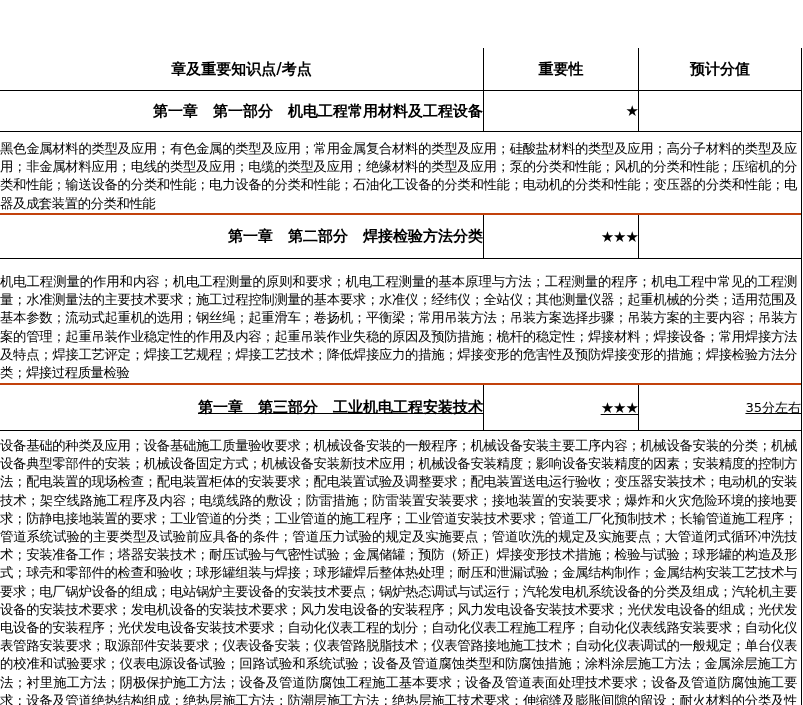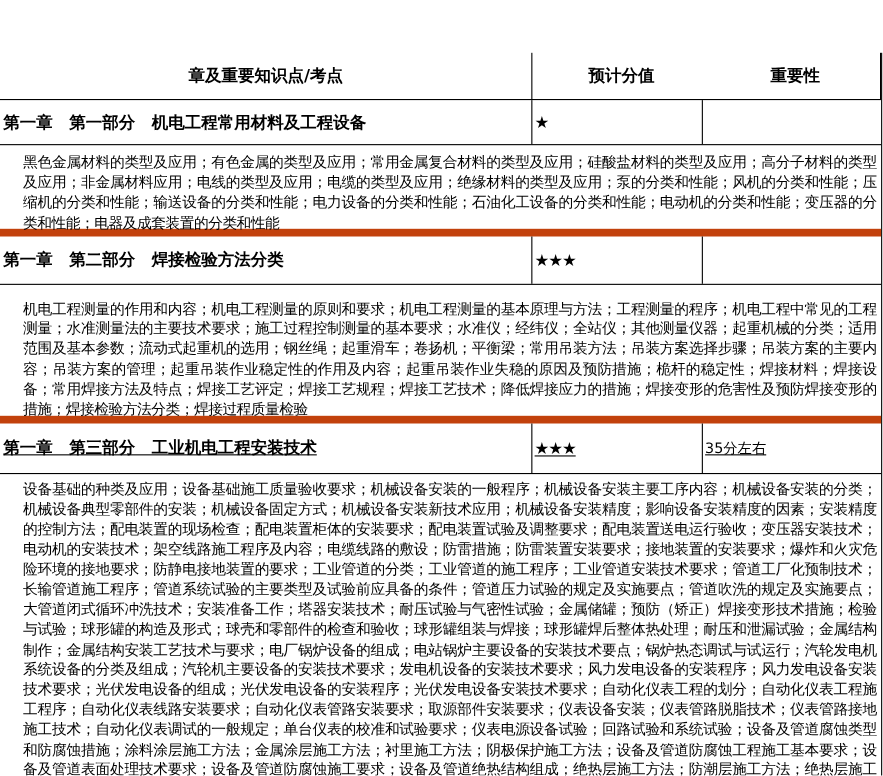--- a/index.html
+++ b/index.html
@@ -26,20 +26,21 @@
   .row {
     display: flex;
     border-bottom: 1px solid #000;
     box-sizing: border-box;
   }
   .cell {
     box-sizing: border-box;
     display: flex;
     align-items: center;
     overflow: hidden;
+    justify-content: flex-end;
   }
   .c1 { width: 484px; border-right: 1px solid #000; }
   .c2 { width: 155px; border-right: 1px solid #000; }
   .c3 { width: 162px; }
 
   .header-row { height: 43px; }
   .header-row .cell {
     justify-content: center;
     font-weight: bold;
     font-size: 15px;
@@ -54,44 +55,44 @@
   .stars {
     font-size: 15px;
     padding-left: 2px;
     letter-spacing: -1px;
   }
   .score {
     font-size: 13px;
     padding-left: 2px;
   }
   .content-row {
-    border-bottom: 7px solid #c2410c;
+    border-bottom: 2px solid #c2410c;
     box-sizing: border-box;
-    padding: 0 4px 0 21px;
+    padding: 0 4px 0 0;
   }
   .content-text {
     font-size: 13.4px;
     line-height: 18.2px;
     letter-spacing: -0.45px;
     text-align: justify;
     word-break: break-all;
   }
   .content-1 { height: 83px; padding-top: 8px; }
   .content-2 { height: 126px; padding-top: 14px; }
   .content-3 { height: 320px; padding-top: 6px; }
 </style>
 </head>
 <body>
 
 <div class="table">
 
   <div class="row header-row">
     <div class="cell c1">章及重要知识点/考点</div>
+    <div class="cell c2">重要性</div>
     <div class="cell c3">预计分值</div>
-    <div class="cell c2">重要性</div>
   </div>
 
   <div class="row section-row">
     <div class="cell c1">
       <span class="section-title">第一章　第一部分　机电工程常用材料及工程设备</span>
     </div>
     <div class="cell c2">
       <span class="stars">★</span>
     </div>
   </div>

